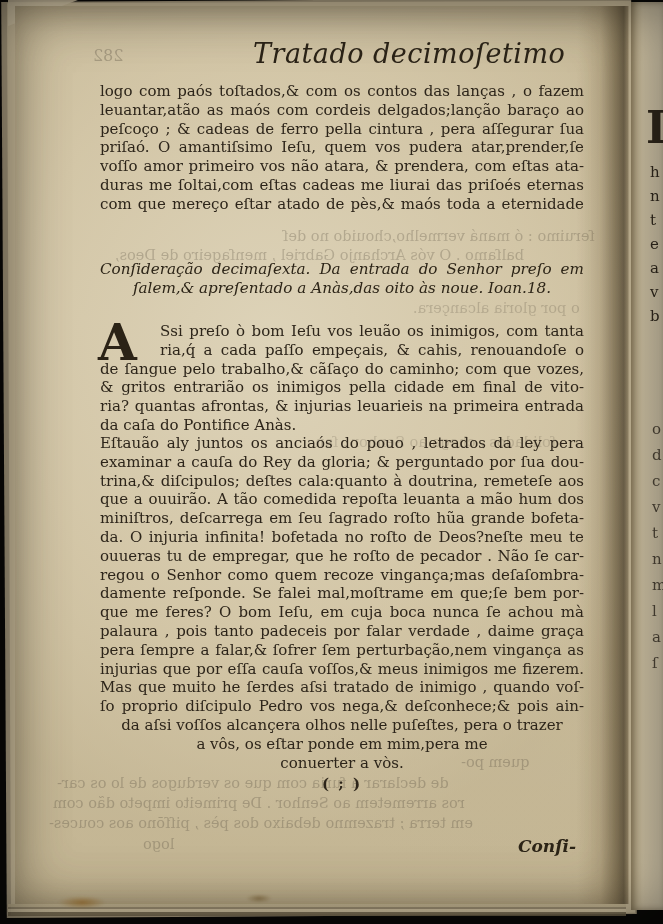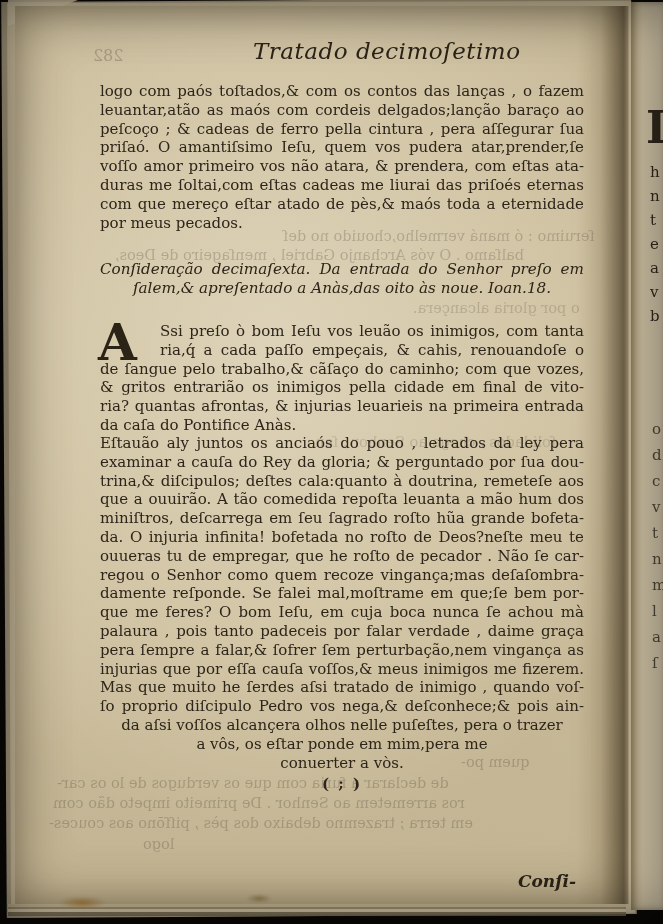--- a/index.html
+++ b/index.html
@@ -38,38 +38,38 @@
   .facing-col2 { position:absolute; left:21px; top:414px; font-size:15px; line-height:26px;
     color:#3a3226; white-space:pre-line; opacity:.85; }
   
   .bottom-edges { position:absolute; left:8px; bottom:8px; width:618px; height:12px;
     background:linear-gradient(180deg,#baac8a 0 3px, #8d8066 3px 5px, #cabc9c 5px 8px, #6d6149 8px 12px); opacity:.85; }
   .stain1 { position:absolute; left:58px; top:896px; width:48px; height:13px; border-radius:50%;
     background:radial-gradient(ellipse, rgba(148,104,38,.75), rgba(148,104,38,0) 70%); filter:blur(1px); }
   .stain2 { position:absolute; left:246px; top:894px; width:26px; height:9px; border-radius:50%;
     background:radial-gradient(ellipse, rgba(110,84,40,.6), rgba(110,84,40,0) 70%); filter:blur(1px); }
   
-  .title { position:absolute; left:238px; top:32px; font-size:23px; font-style:italic;
+  .title { position:absolute; left:238px; top:32px; font-size:27px; font-style:italic;
     color:#2b2317; letter-spacing:.5px;text-align:center; }
   .textcol { position:absolute; left:85px; top:76px; width:484px; color:#2d251a;
     font-size:15px; }
   .jline { height:18.8px; line-height:18.8px; overflow:hidden;
     text-align:justify; text-align-last:justify; }
   .jline.last { text-align-last:left; }
   .cline { height:18.8px; line-height:18.8px; text-align:center; text-align-last:center; overflow:hidden; }
   .p1 { position:absolute; left:0; top:0; width:484px; }
   .heading { position:absolute; left:0; top:178px; width:484px; font-style:italic; font-size:15.2px; color:#2c2417; }
   .p2 { position:absolute; left:0; top:240px; width:484px; }
   .p2 .indent { margin-left:60px; }
   .drop-cap { position:absolute; left:-2px; top:2px; font-size:50px; line-height:38px;
     font-weight:bold; color:#2b2316; }
   .p3 { position:absolute; left:0; top:352px; width:484px; }
   .mark-line { margin-top:3px; letter-spacing:2px; font-weight:bold; }
   .catchword { position:absolute; left:503px; top:830px; font-size:17px; font-style:italic;
-    font-weight:bold; color:#2b2316;margin-top:35px; }
+    font-weight:bold; color:#2b2316; }
   
   .bleed { position:absolute; color:#5e5545; opacity:.30; transform:scaleX(-1);
     filter:blur(.5px); font-size:14.5px; white-space:nowrap; }
   .bt-num  { left:78px;  top:40px;  font-size:16px; opacity:.35; }
   .bt0 { left:268px; top:222px; }
   .bt1 { left:100px; top:241px; }
   .bt2 { left:398px; top:294px; opacity:.26; }
   .bt3 { left:300px; top:428px; opacity:.22; }
   .bt4 { left:446px; top:748px; opacity:.33; }
   .bt5 { left:42px;  top:769px; opacity:.33; }
@@ -104,21 +104,20 @@
     <div class="textcol">
 
       <div class="p1">
         <div class="jline">logo com paós toſtados,&amp; com os contos das lanças , o fazem</div>
         <div class="jline">leuantar,atão as maós com cordeis delgados;lanção baraço ao</div>
         <div class="jline">peſcoço ; &amp; cadeas de ferro pella cintura , pera aſſegurar ſua</div>
         <div class="jline">priſaó.  O amantiſsimo Ieſu, quem vos pudera atar,prender,ſe</div>
         <div class="jline">voſſo amor primeiro vos não atara, &amp; prendera, com eſtas ata-</div>
         <div class="jline">duras me ſoltai,com eſtas cadeas me liurai das priſoés eternas</div>
         <div class="jline">com que mereço eſtar atado de pès,&amp; maós toda a eternidade</div>
-        <div class="jline last">por meus pecados.</div>
       </div>
 
       <div class="heading">
         <div class="jline">Conſideração decimaſexta. Da entrada do Senhor preſo em Ieru-</div>
         <div class="cline">ſalem,&amp; apreſentado a Anàs,das oito às noue. Ioan.18.</div>
       </div>
 
       <div class="p2">
         <div class="drop-cap">A</div>
         <div class="jline indent">Ssi preſo ò bom Ieſu vos leuão os inimigos, com tanta fu-</div>

